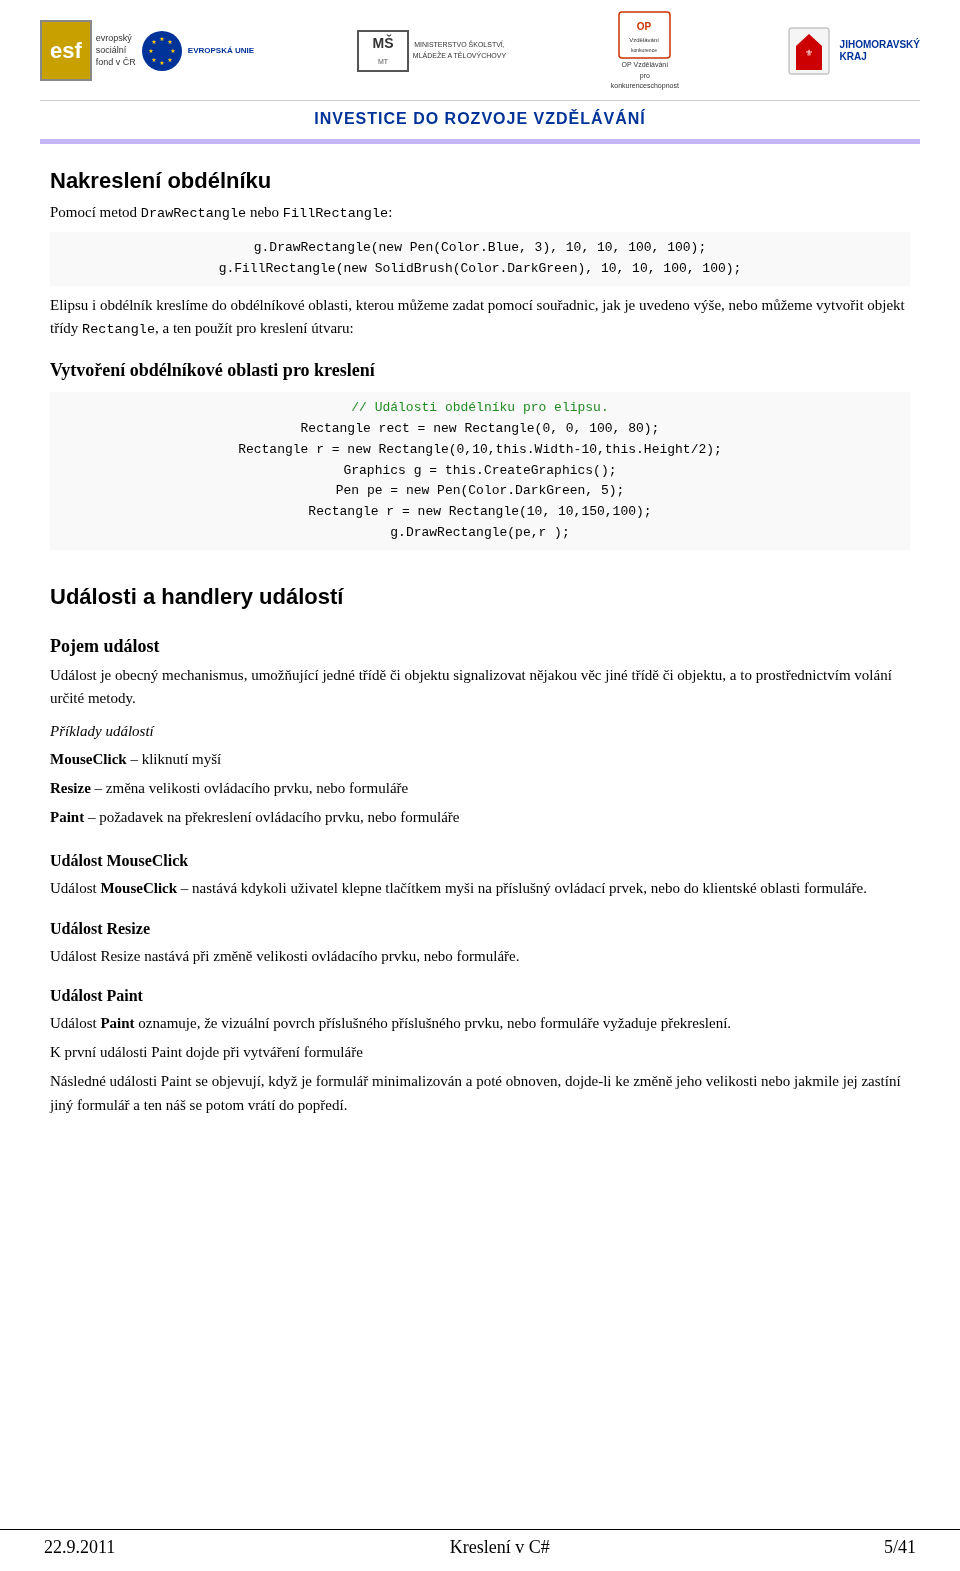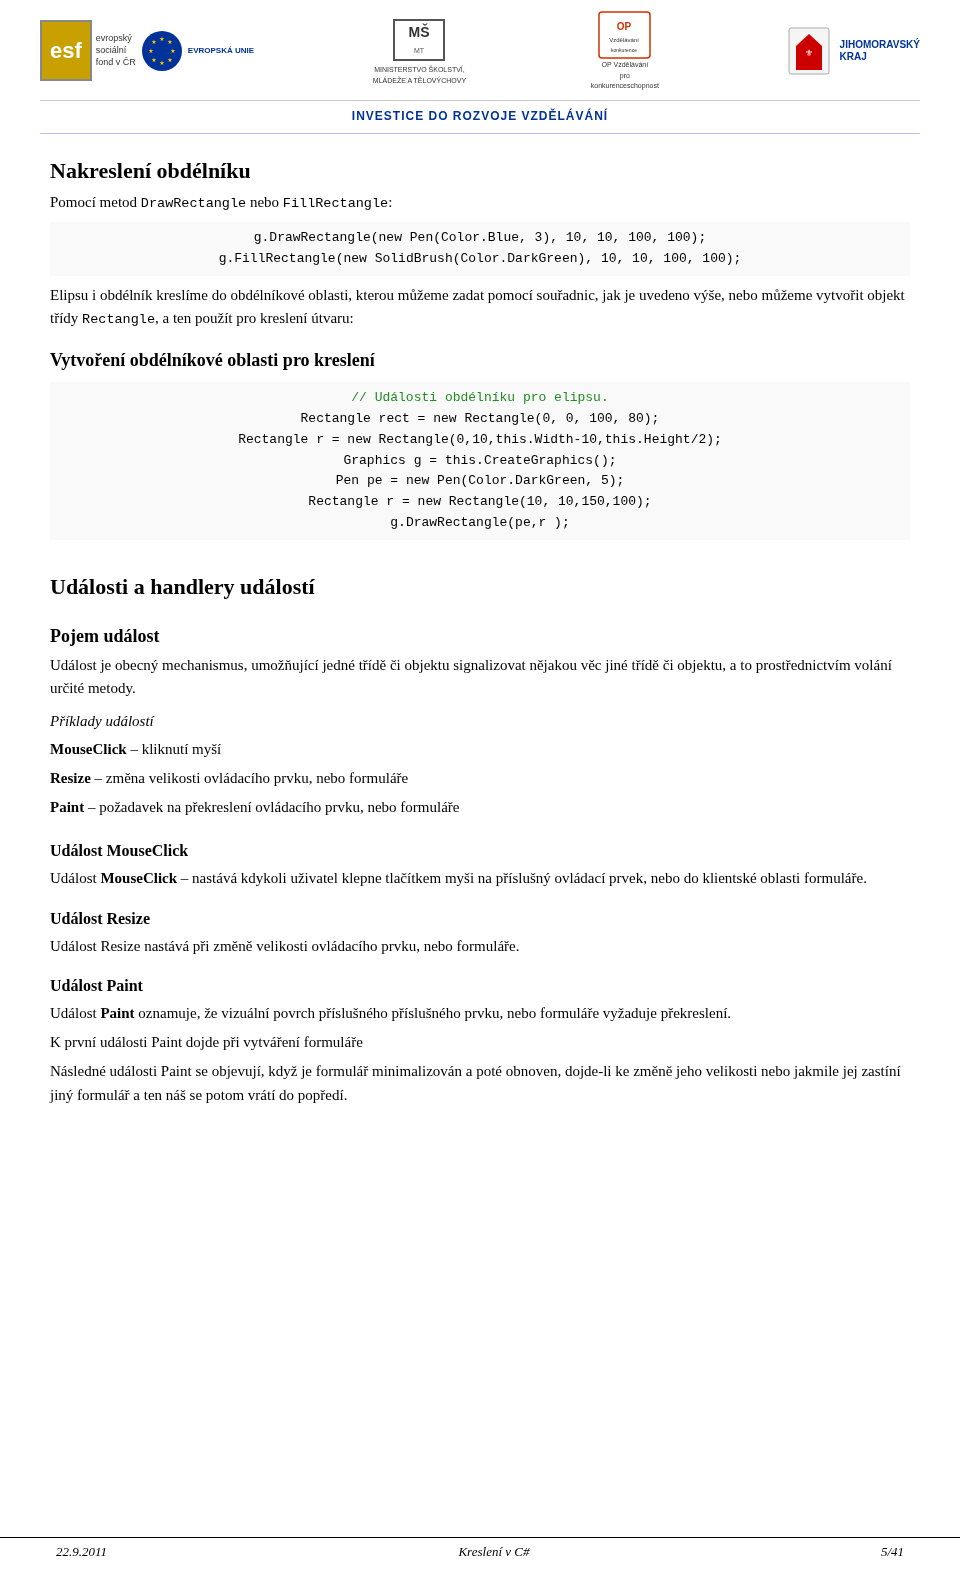--- a/index.html
+++ b/index.html
@@ -71,21 +71,21 @@
       display: flex;
       align-items: center;
       justify-content: center;
       position: relative;
     }
 
     
     .logo-mt {
       display: flex;
       align-items: center;
-      flex-direction: column;
+      flex-direction: row;
     }
 
     
     .logo-op {
       display: flex;
       flex-direction: column;
       align-items: center;
       font-family: Arial, sans-serif;
       font-size: 8px;
       text-align: center;
@@ -102,36 +102,36 @@
       font-size: 10px;
       font-weight: bold;
       color: #003399;
       text-transform: uppercase;
       line-height: 1.2;
     }
 
     .header-investice {
       text-align: center;
       font-family: Arial, sans-serif;
-      font-size: 12px;
+      font-size: 16px;
       font-weight: bold;
       color: #003399;
       letter-spacing: 1px;
       margin-bottom: 20px;
-      border-bottom: 1px solid #c4b5fd;
+      border-bottom: 5px solid #c4b5fd;
       padding-bottom: 8px;
     }
 
     
     .content {
       padding: 0 10px;
     }
 
     h1.section-title {
-      font-family: Liberation Serif, serif;
+      font-family: Liberation Sans, sans-serif;
       font-size: 22px;
       font-weight: bold;
       margin-bottom: 4px;
       margin-top: 10px;
     }
 
     code, .code-inline {
       font-family: "Courier New", Courier, monospace;
       font-size: 13.5px;
     }
@@ -184,25 +184,24 @@
     }
 
     
     .footer {
       position: absolute;
       bottom: 10px;
       left: 0;
       right: 0;
       display: flex;
       justify-content: space-between;
-      padding: 0 56px;
-      font-size: 13px;
+      padding: 0 44px;
+      font-size: 18px;
       border-top: 1px solid #000;
       padding-top: 4px;
-      font-style: italic;
     }
   </style>
 </head>
 <body>
 
 <div class="page-wrapper">
 
   <div class="header-logos">
 
     <div class="logo-left">

